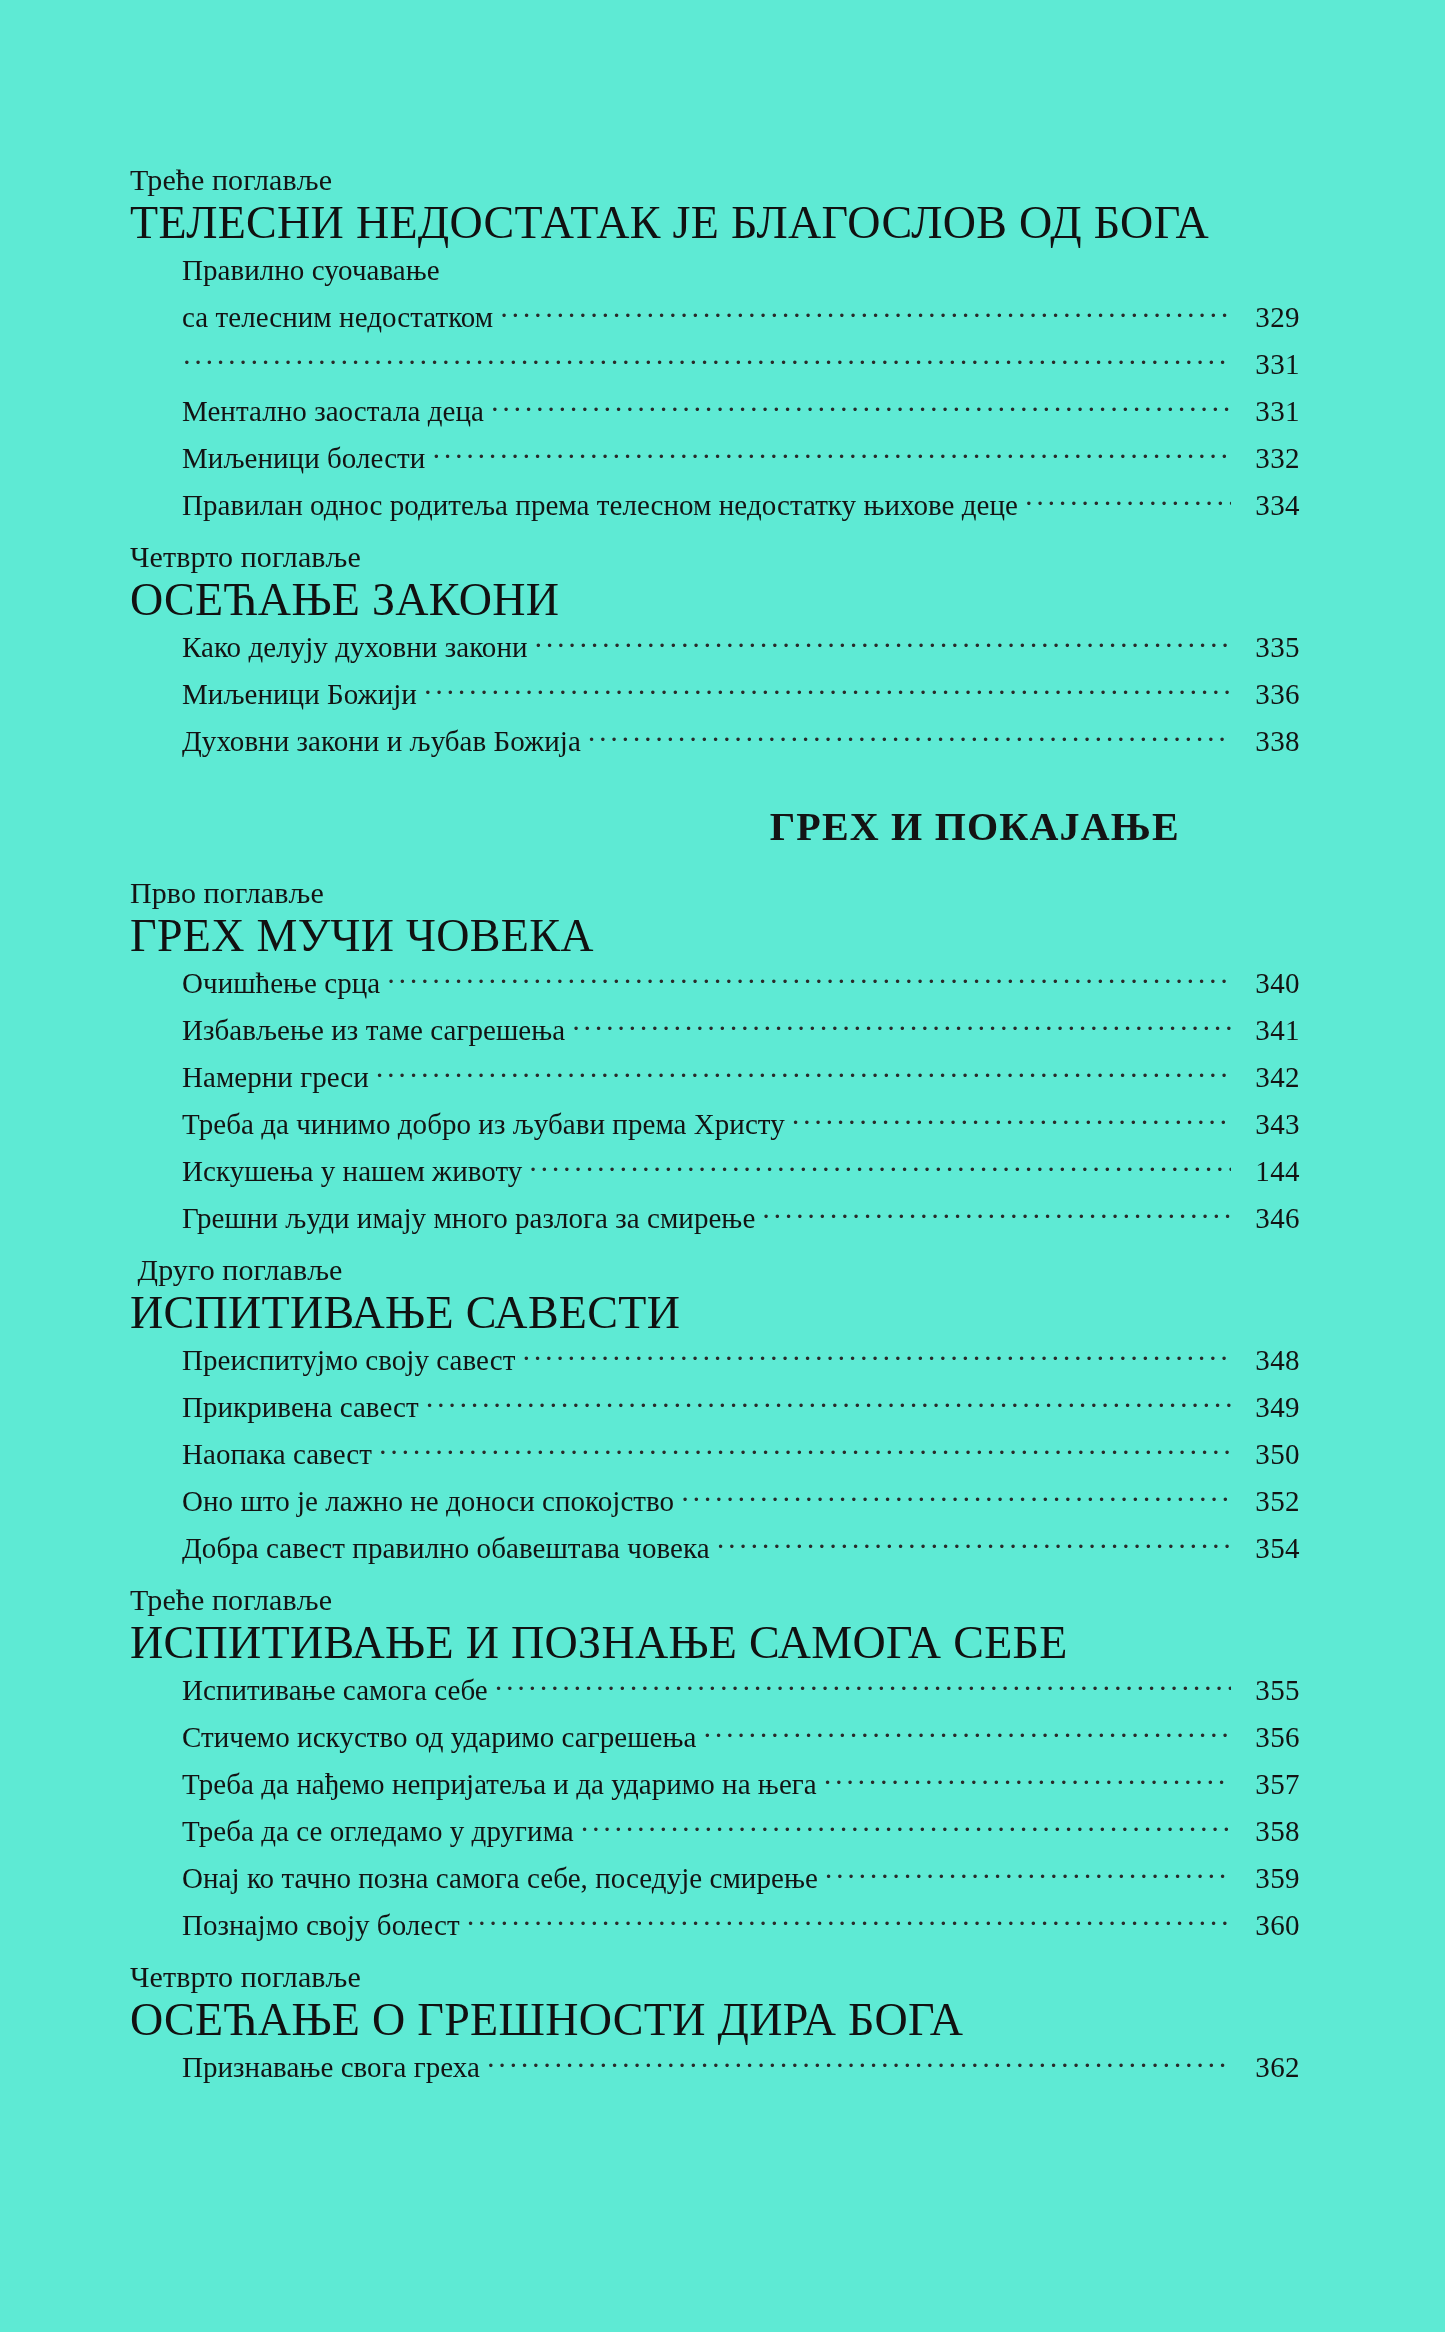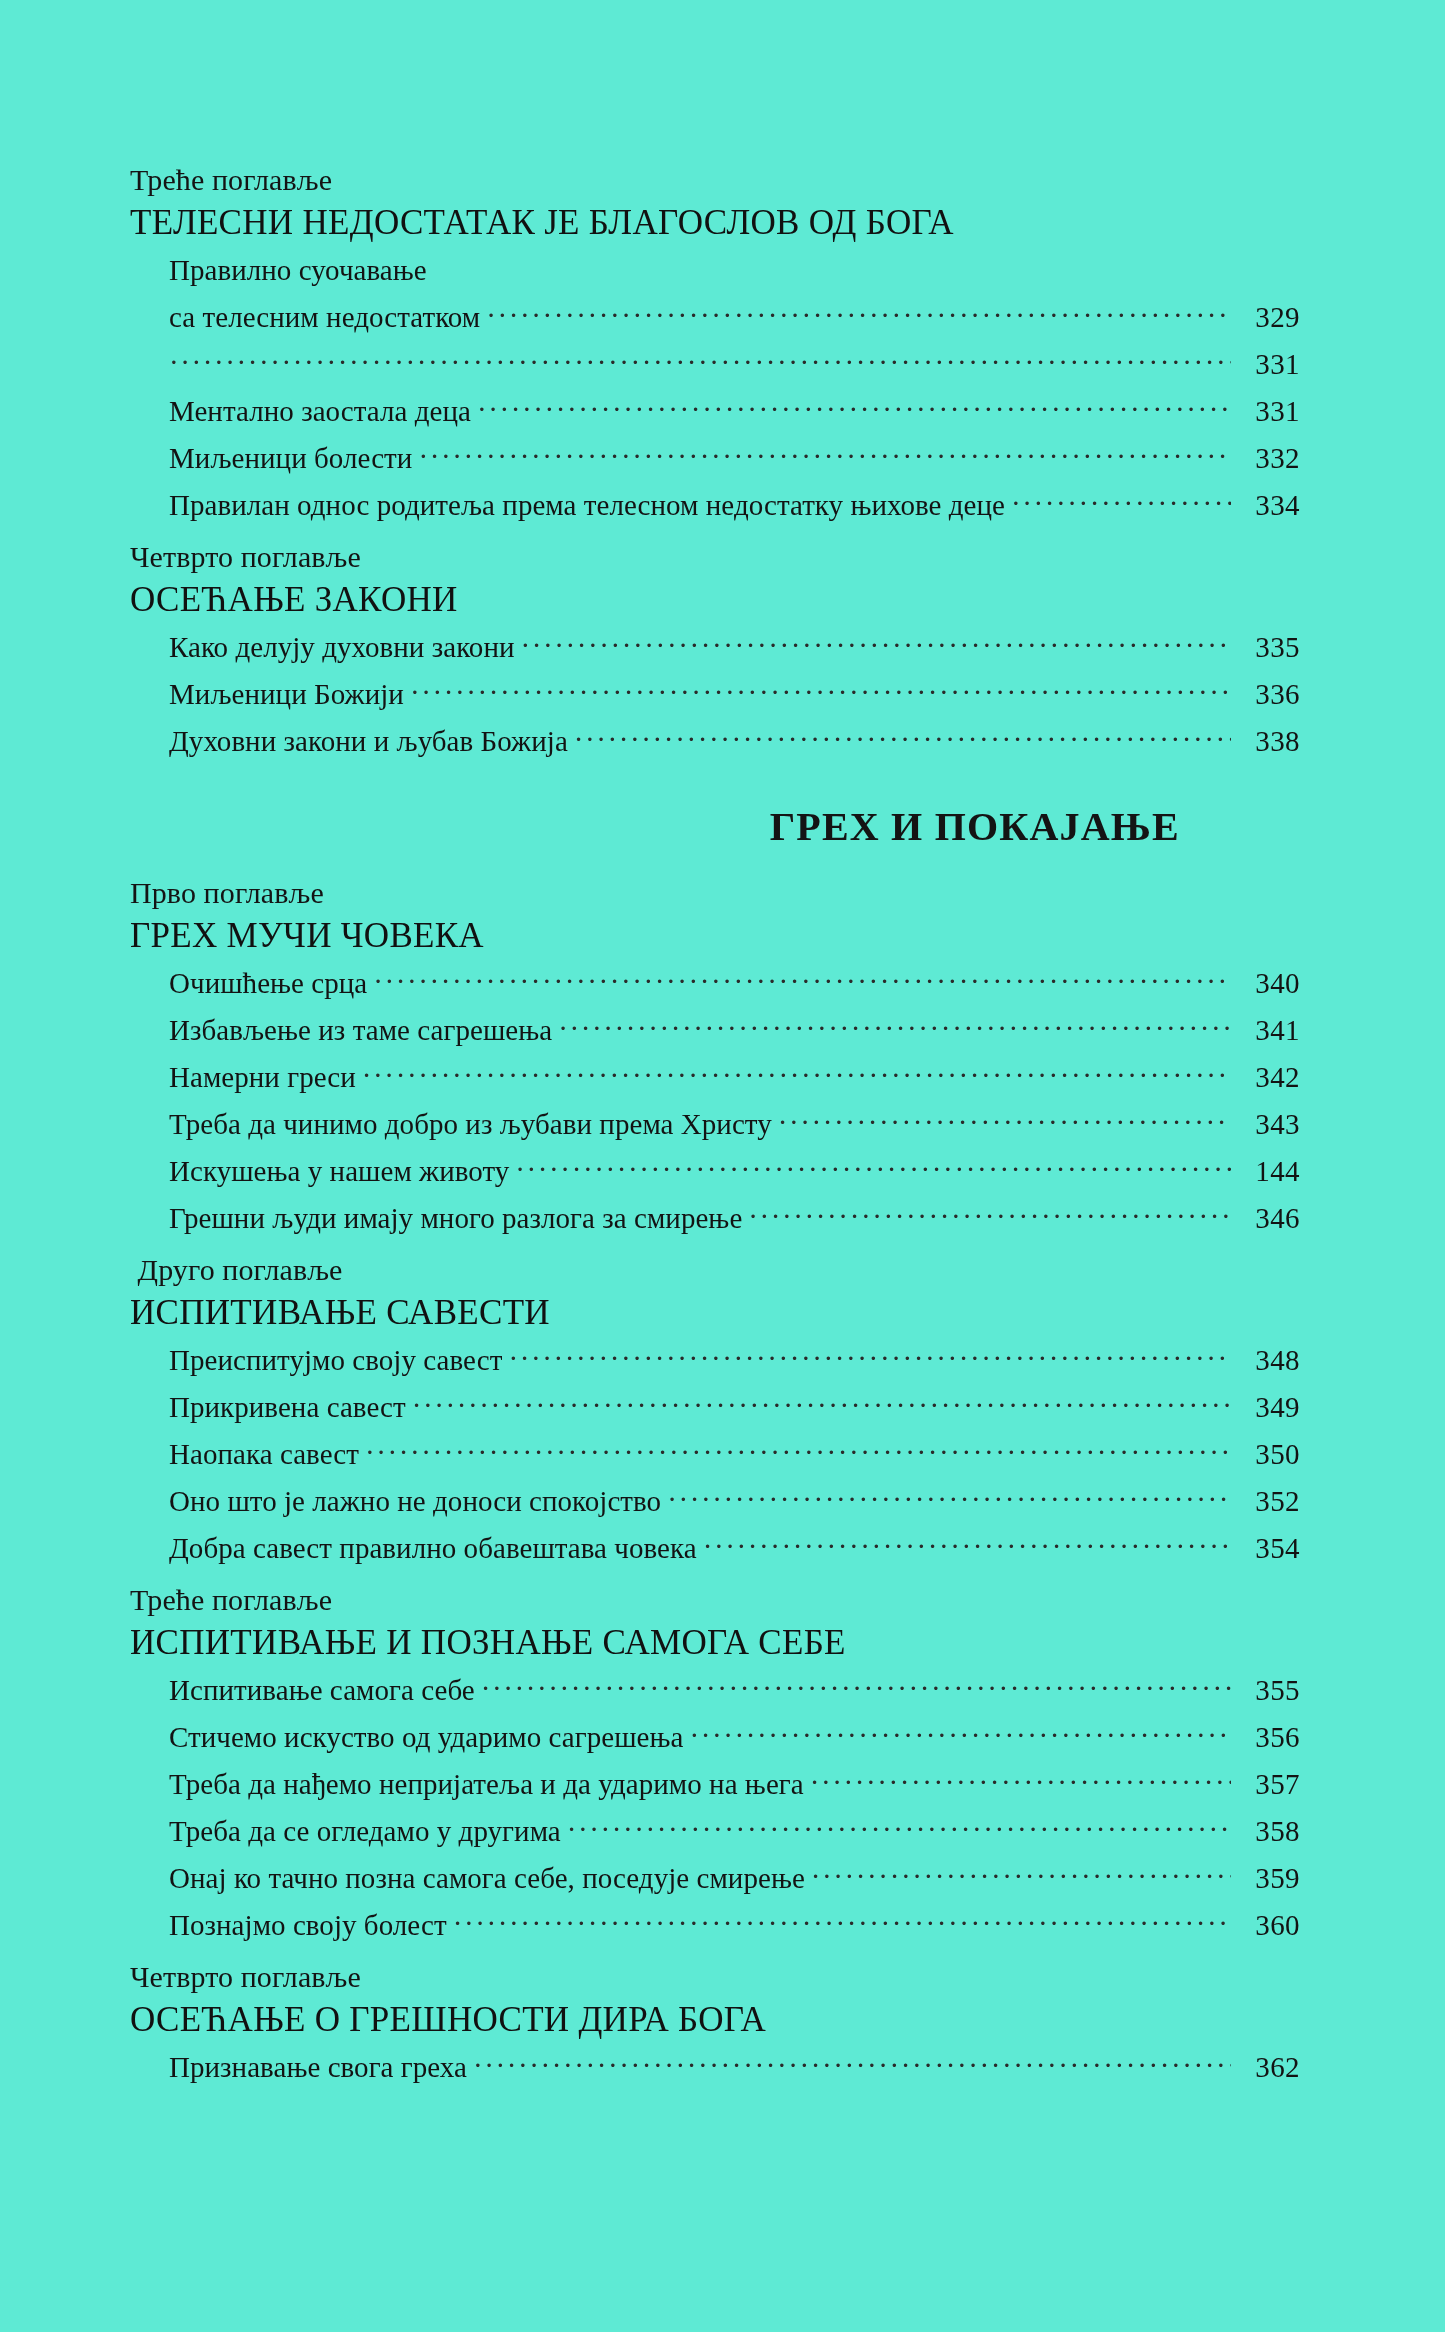--- a/index.html
+++ b/index.html
@@ -30,21 +30,21 @@
     margin-bottom: 8px;
   }
   .chapter-ordinal {
     font-size: 30px;
     line-height: 40px;
     letter-spacing: 0.1px;
     white-space: pre;
     color: #141414;
   }
   .chapter-title {
-    font-size: 35px;
+    font-size: 46px;
     line-height: 45px;
     letter-spacing: 0.3px;
     color: #111111;
     margin-bottom: 2px;
   }
 
   
   .part-heading {
     text-align: right;
     font-size: 40px;
@@ -60,21 +60,21 @@
   .entries {
     margin: 0;
     padding: 0;
     list-style: none;
   }
   .entry {
     display: flex;
     align-items: flex-end;
     font-size: 29px;
     line-height: 47px;
-    margin-left: 39px;
+    margin-left: 52px;
     color: #131313;
     white-space: nowrap;
   }
   .entry-label {
     flex: 0 0 auto;
     padding-right: 6px;
     letter-spacing: 0.05px;
   }
   .entry-leader {
     flex: 1 1 auto;

